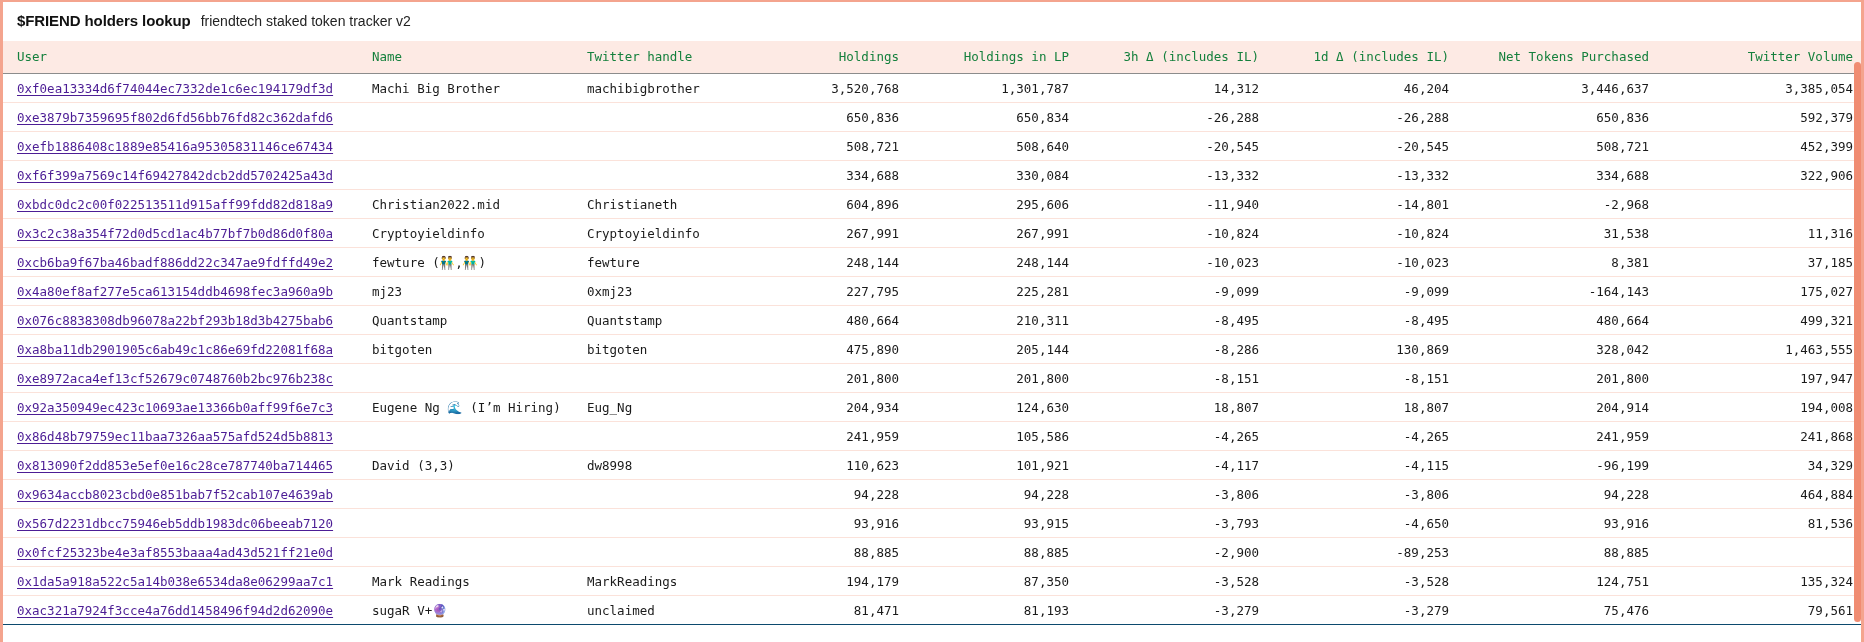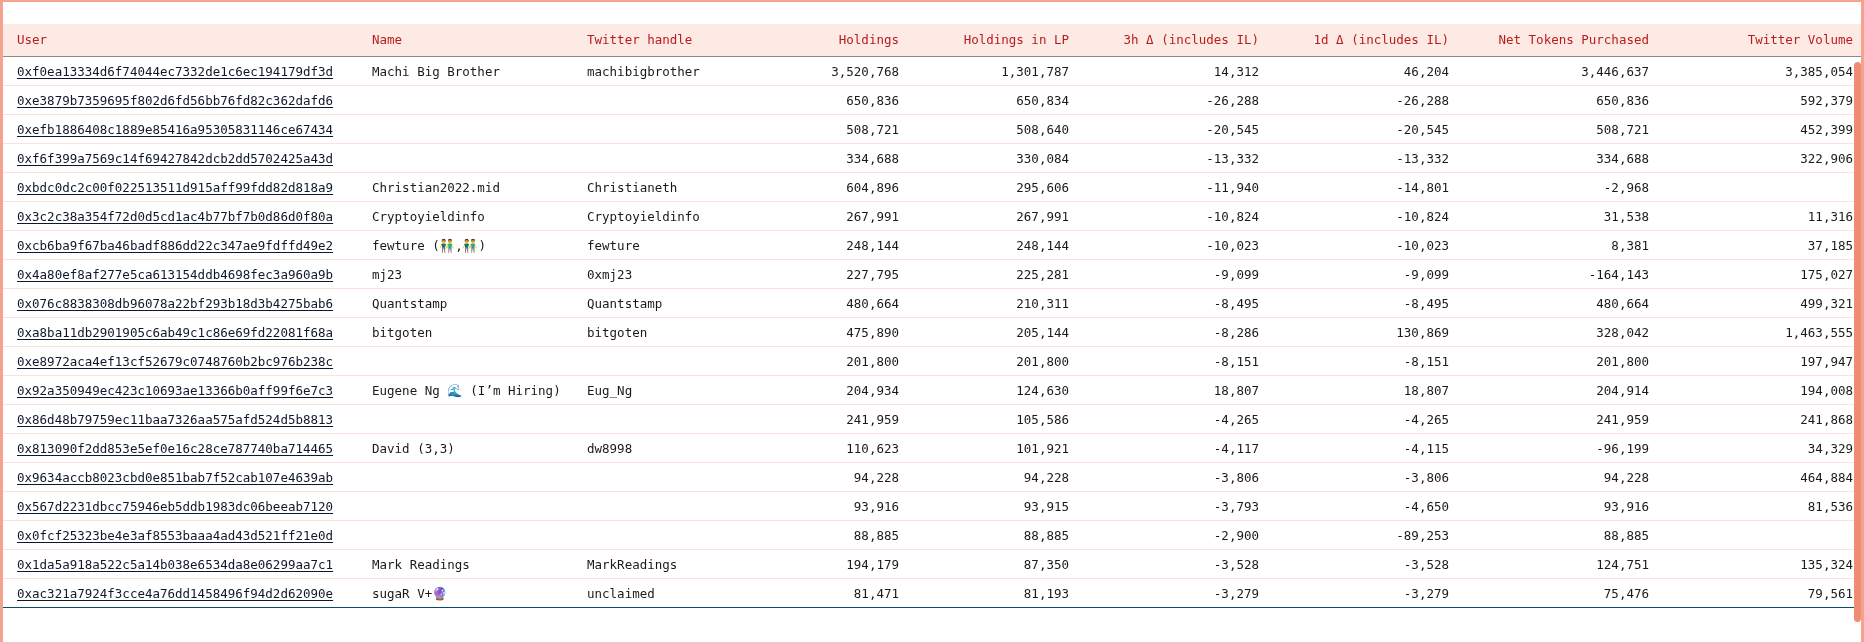--- a/index.html
+++ b/index.html
@@ -60,21 +60,21 @@
   table.holders {
     width: 100%;
     border-collapse: collapse;
     table-layout: fixed;
     font-family: "DejaVu Sans Mono", "Liberation Mono", monospace;
   }
   table.holders thead th {
     background: #fdeae4;
     font-weight: normal;
     font-size: 12.5px;
-    color: #b91c1c;
+    color: #15803d;
     padding: 8px 14px 9px 14px;
     border-bottom: 1.5px solid #8c8c8c;
     white-space: nowrap;
     margin-left: 11px;
   }
   th.left, td.left { text-align: left; }
   th.right, td.right { text-align: right; }
 
   th .sorted {
     text-underline-offset: 3px;
@@ -85,21 +85,21 @@
     padding: 6.5px 14px;
     border-bottom: 1px solid #fbe2da;
     white-space: nowrap;
     overflow: hidden;
     text-overflow: clip;
     color: #1a1a1a;
   }
   table.holders tbody tr:last-child td { border-bottom: 1px solid #0c4a6e; }
 
   a.addr {
-    color: #0f172a;
+    color: #4c1d95;
     text-decoration: underline;
     text-underline-offset: 2px;
     font-size: 12.5px;
     cursor: pointer;
   }
 
   .pos { color: #16a34a; }
   .neg { color: #ef4444; }
   .neutral { color: #1a1a1a; }
 
@@ -131,20 +131,24 @@
     background: #f08c72;
     border-radius: 4px;
   }
 </style>
 </head>
 <body>
 
 <div id="app">
 
   <div class="header">
+    <div class="title-row">
+      <span class="title-main">$FRIEND holders lookup</span>
+      <span class="title-sub">friendtech staked token tracker v2</span>
+    </div>
   </div>
 
   <div class="table-wrap">
     <table class="holders">
       <colgroup>
         <col class="c-user">
           <col class="c-name">
           <col class="c-tw">
           <col class="c-hold">
         <col class="c-lp">

